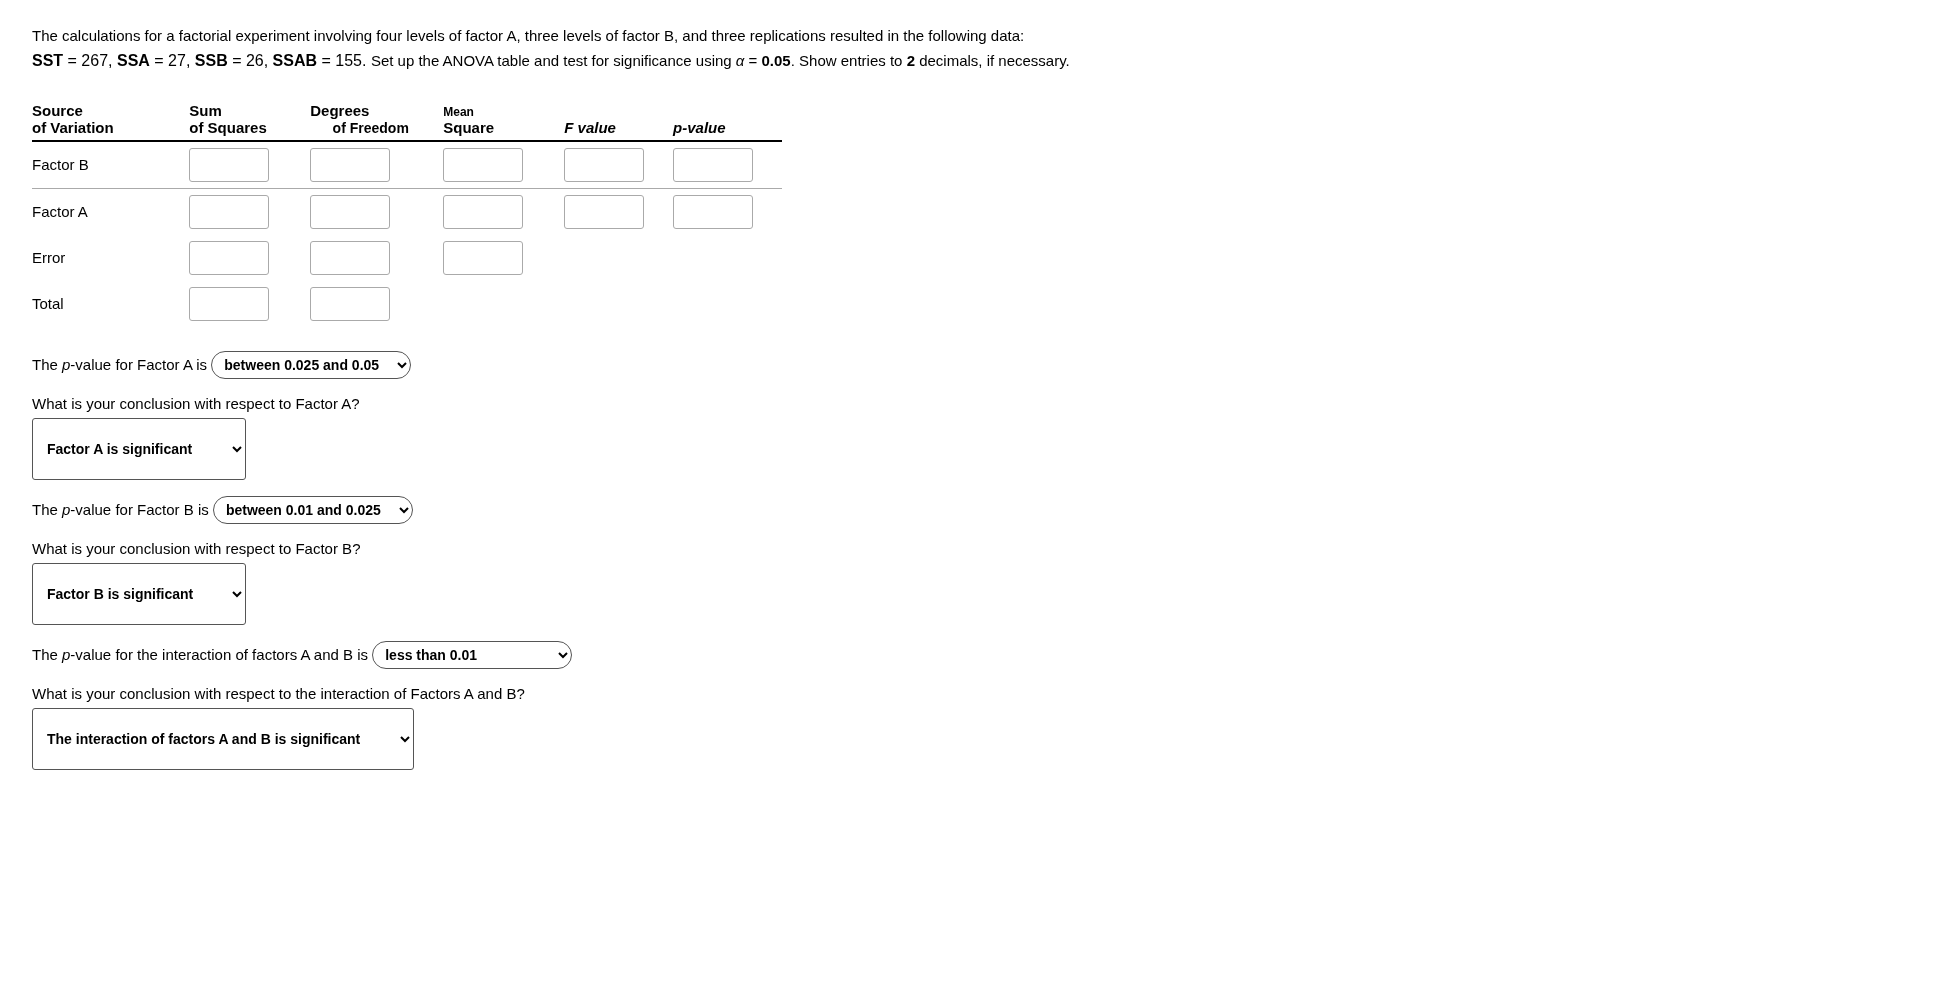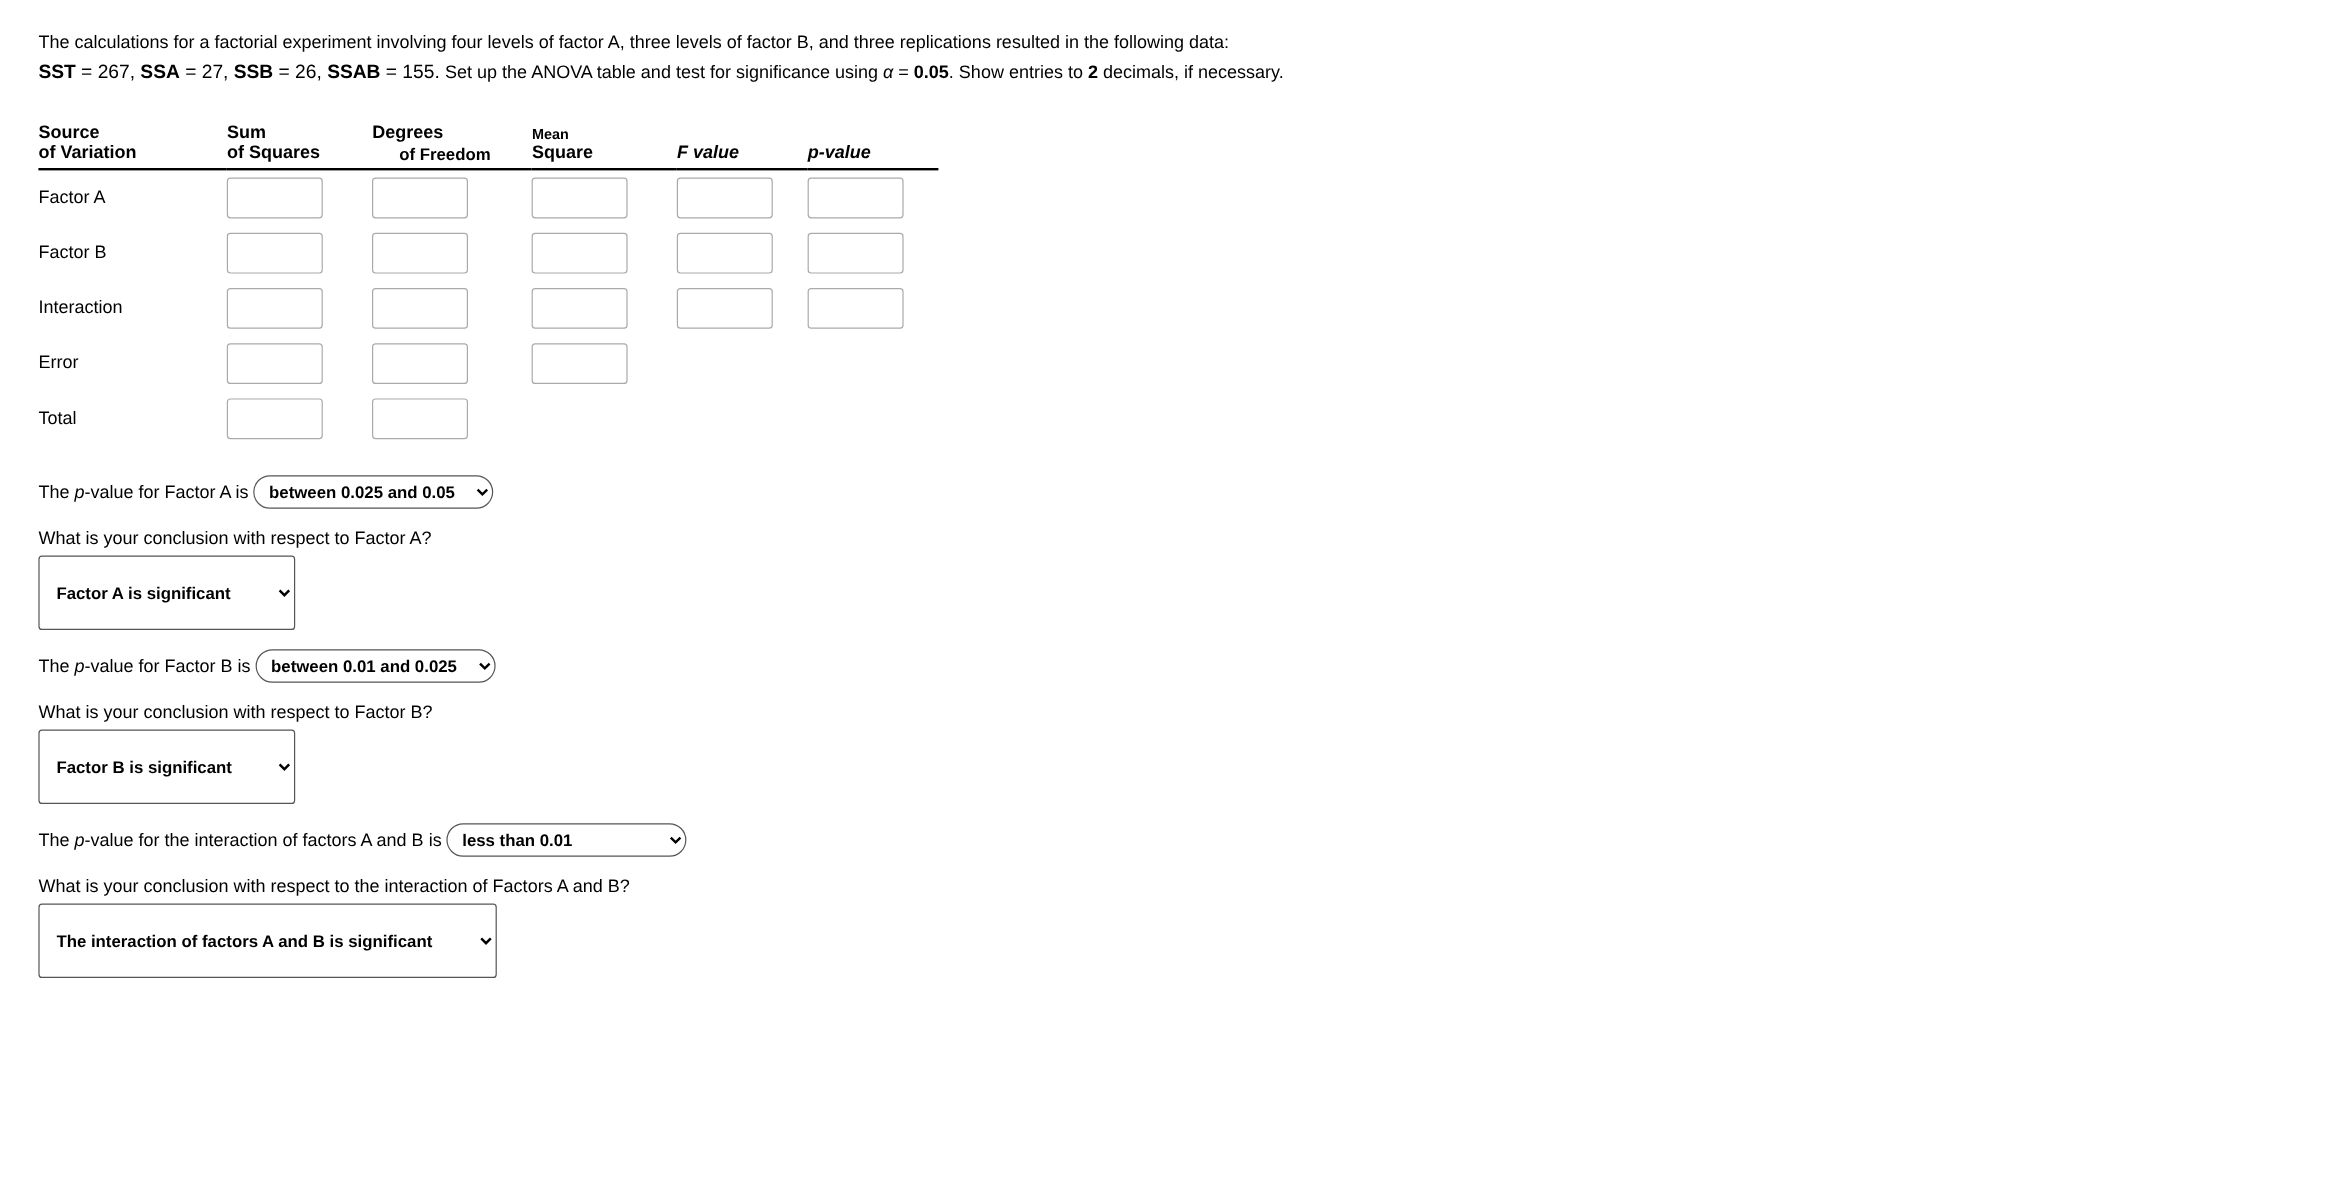--- a/index.html
+++ b/index.html
@@ -154,20 +154,49 @@
       <th style="font-weight:bold; font-size:15px;">of Variation</th>
       <th style="font-weight:bold; font-size:15px;">of Squares</th>
       <th style="font-weight:bold; font-size:14px;text-align:center;">of Freedom</th>
       <th style="font-weight:bold; font-size:15px;">Square</th>
       <th style="font-weight:bold; font-style:italic; font-size:15px;">F value</th>
       <th style="font-weight:bold; font-style:italic; font-size:15px;">p-value</th>
     </tr>
   </thead>
   <tbody>
 
+    <tr class="data-row">
+      <td class="row-label">Factor B</td>
+      <td>
+        <div class="input-box">
+          <input type="text" style="">
+        </div>
+      </td>
+      <td>
+        <div class="input-box">
+          <input type="text" style="">
+        </div>
+      </td>
+      <td>
+        <div class="input-box">
+          <input type="text" style="">
+        </div>
+      </td>
+      <td>
+        <div class="input-box">
+          <input type="text" style="">
+        </div>
+      </td>
+      <td>
+        <div class="input-box">
+          <input type="text" style="">
+        </div>
+      </td>
+    </tr>
+
     <tr class="data-row first-data-row">
       <td class="row-label">Factor A</td>
       <td>
         <div class="input-box">
           <input type="text" style="">
         </div>
       </td>
       <td>
         <div class="input-box">
           <input type="text" style="">
@@ -183,77 +212,20 @@
           <input type="text" style="">
         </div>
       </td>
       <td>
         <div class="input-box">
           <input type="text" style="">
         </div>
       </td>
     </tr>
 
-    <tr class="data-row">
-      <td class="row-label">Factor B</td>
-      <td>
-        <div class="input-box">
-          <input type="text" style="">
-        </div>
-      </td>
-      <td>
-        <div class="input-box">
-          <input type="text" style="">
-        </div>
-      </td>
-      <td>
-        <div class="input-box">
-          <input type="text" style="">
-        </div>
-      </td>
-      <td>
-        <div class="input-box">
-          <input type="text" style="">
-        </div>
-      </td>
-      <td>
-        <div class="input-box">
-          <input type="text" style="">
-        </div>
-      </td>
-    </tr>
-
-    <tr class="data-row">
-      <td class="row-label">Interaction</td>
-      <td>
-        <div class="input-box">
-          <input type="text" style="">
-        </div>
-      </td>
-      <td>
-        <div class="input-box">
-          <input type="text" style="">
-        </div>
-      </td>
-      <td>
-        <div class="input-box">
-          <input type="text" style="">
-        </div>
-      </td>
-      <td>
-        <div class="input-box">
-          <input type="text" style="">
-        </div>
-      </td>
-      <td>
-        <div class="input-box">
-          <input type="text" style="">
-        </div>
-      </td>
-    </tr>
 
     <tr class="data-row">
       <td class="row-label">Error</td>
       <td>
         <div class="input-box">
           <input type="text" style="">
         </div>
       </td>
       <td>
         <div class="input-box">

